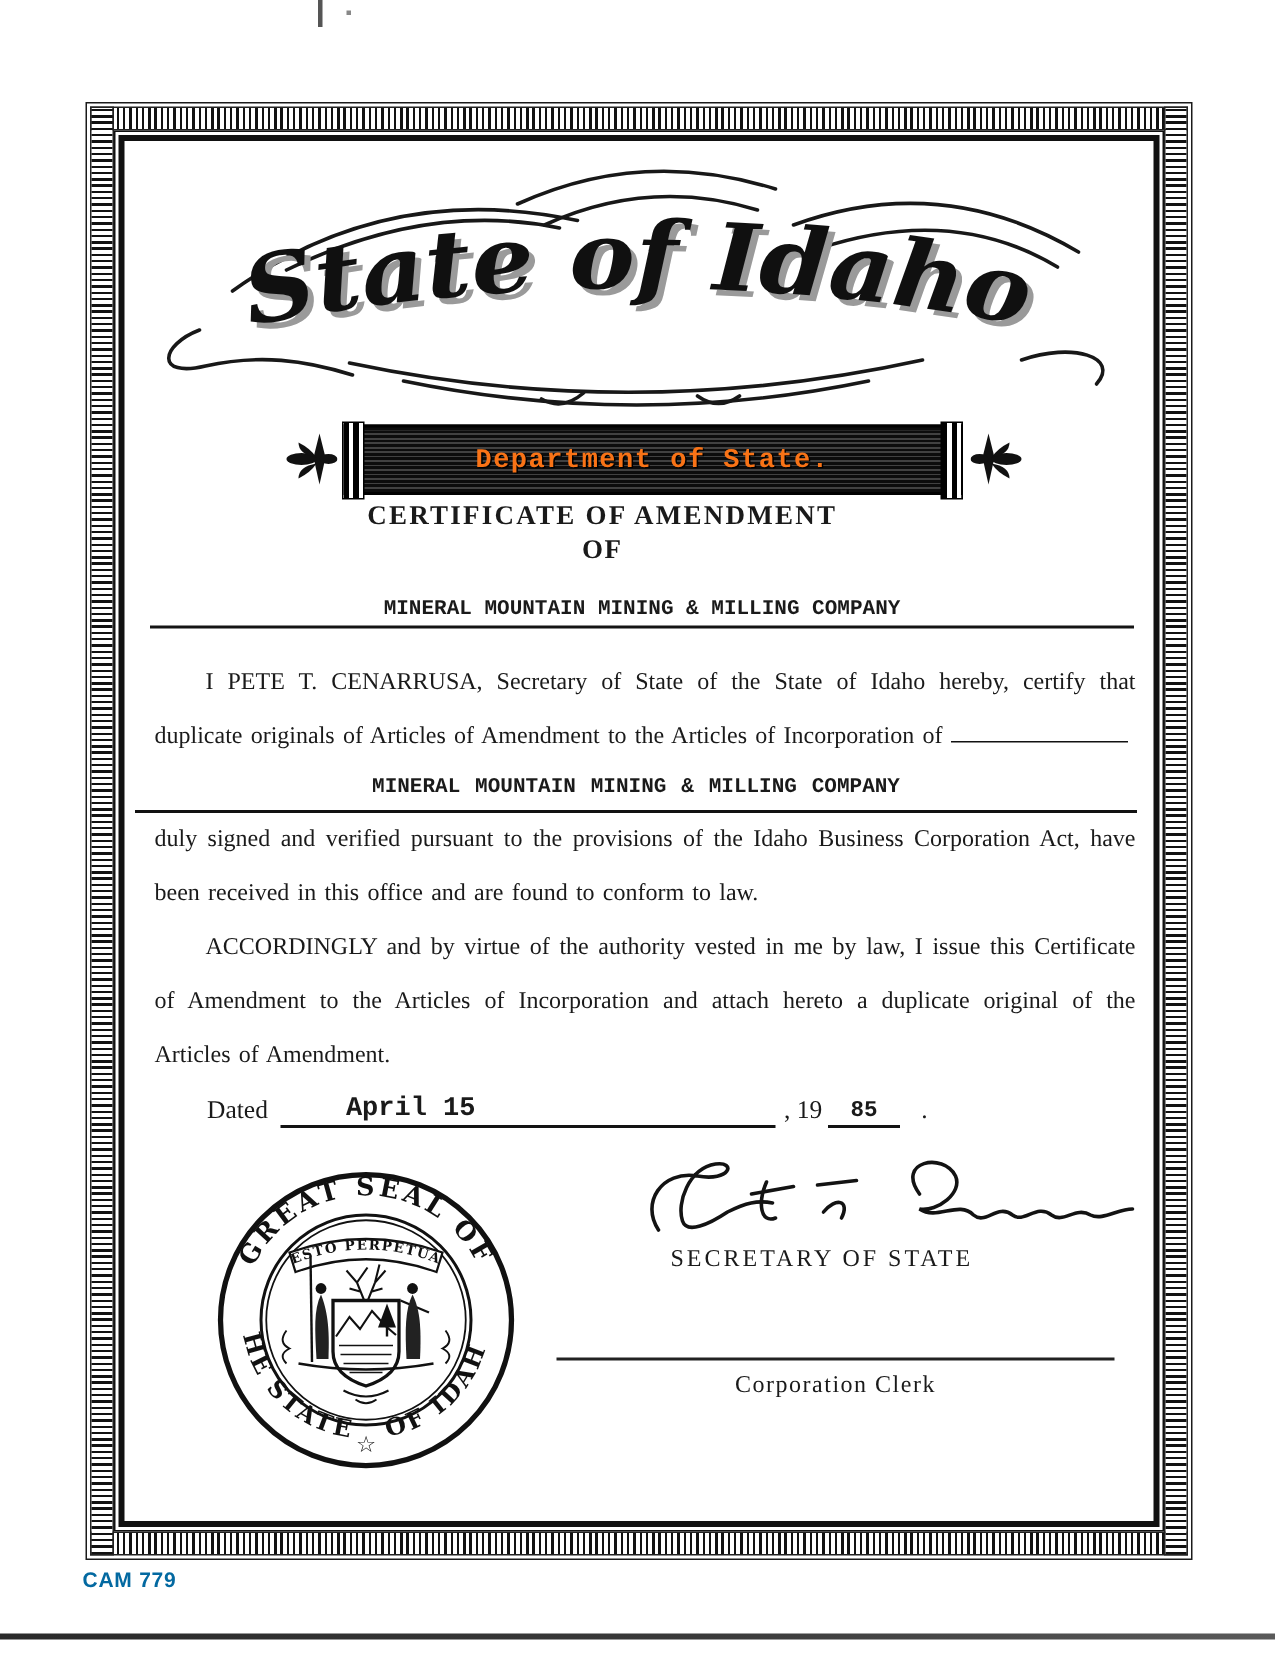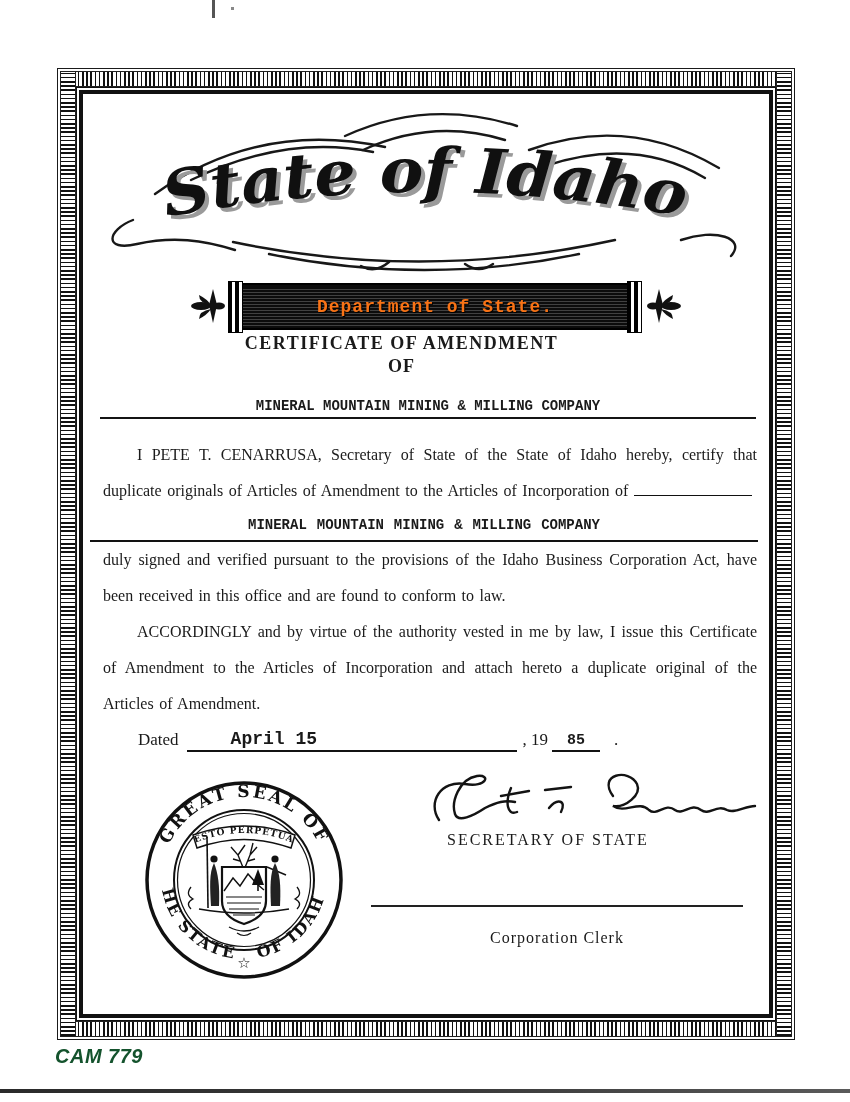--- a/index.html
+++ b/index.html
@@ -65,24 +65,24 @@
   .year-line{display:inline-block;width:48px;border-bottom:2px solid #131313;margin-left:4px;
       font-size:15px;text-align:center;padding-bottom:1px;margin-top:36px;}
   .dated-period{margin-left:14px;padding-bottom:2px;}
 
   .seal-svg{position:absolute;left:141px;top:775px;}
 
   .signature-svg{position:absolute;left:425px;top:768px;}
   .secretary-title{position:absolute;left:447px;top:831px;font-size:16px;letter-spacing:2px;}
 
   .clerk-block{position:absolute;left:371px;top:905px;width:372px;border-top:2px solid #222;
-      text-align:center;padding-top:22px;font-size:16px;letter-spacing:1px;}
+      text-align:center;padding-top:8px;font-size:16px;letter-spacing:1px;}
 
   .form-number{position:absolute;left:55px;top:1045px;font-family:"Liberation Sans",sans-serif;
-      font-weight:bold;font-size:20px;letter-spacing:.5px;color:#14532d;font-style:italic;}
+      font-weight:bold;font-size:14px;letter-spacing:.5px;color:#0369a1;}
   .bottom-rule{position:absolute;left:0;top:1089px;width:850px;height:4px;
       background:linear-gradient(90deg,#2a2a2a 0%,#3a3a3a 55%,#5a5a5a 100%);}
 </style>
 </head>
 <body>
 
 <div class="page">
 
   <div class="artifact-bar"></div>
   <div class="artifact-dot"></div>

